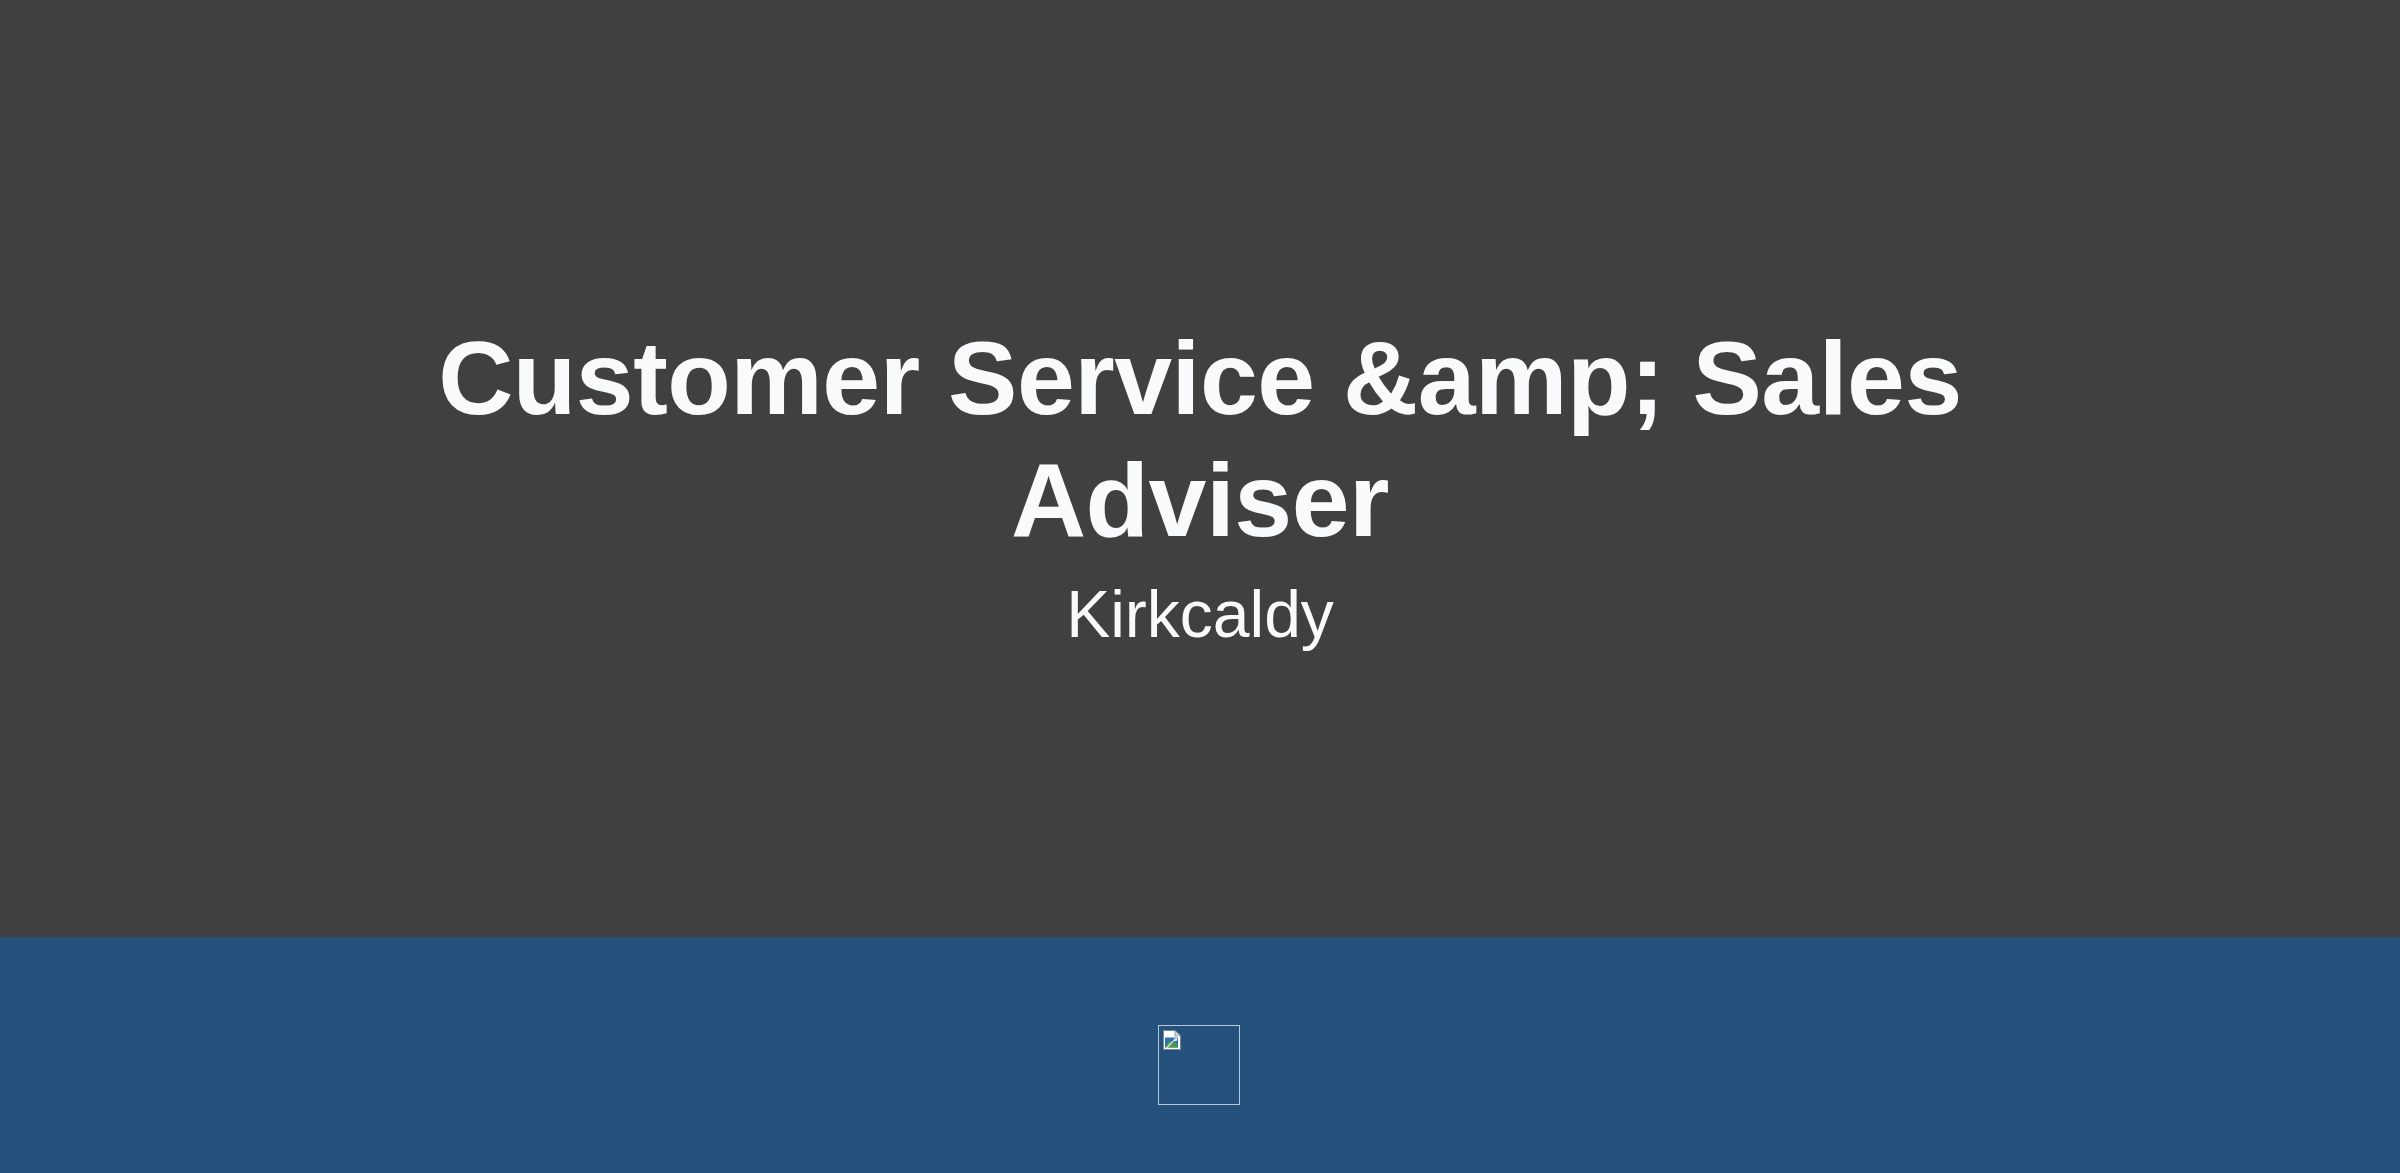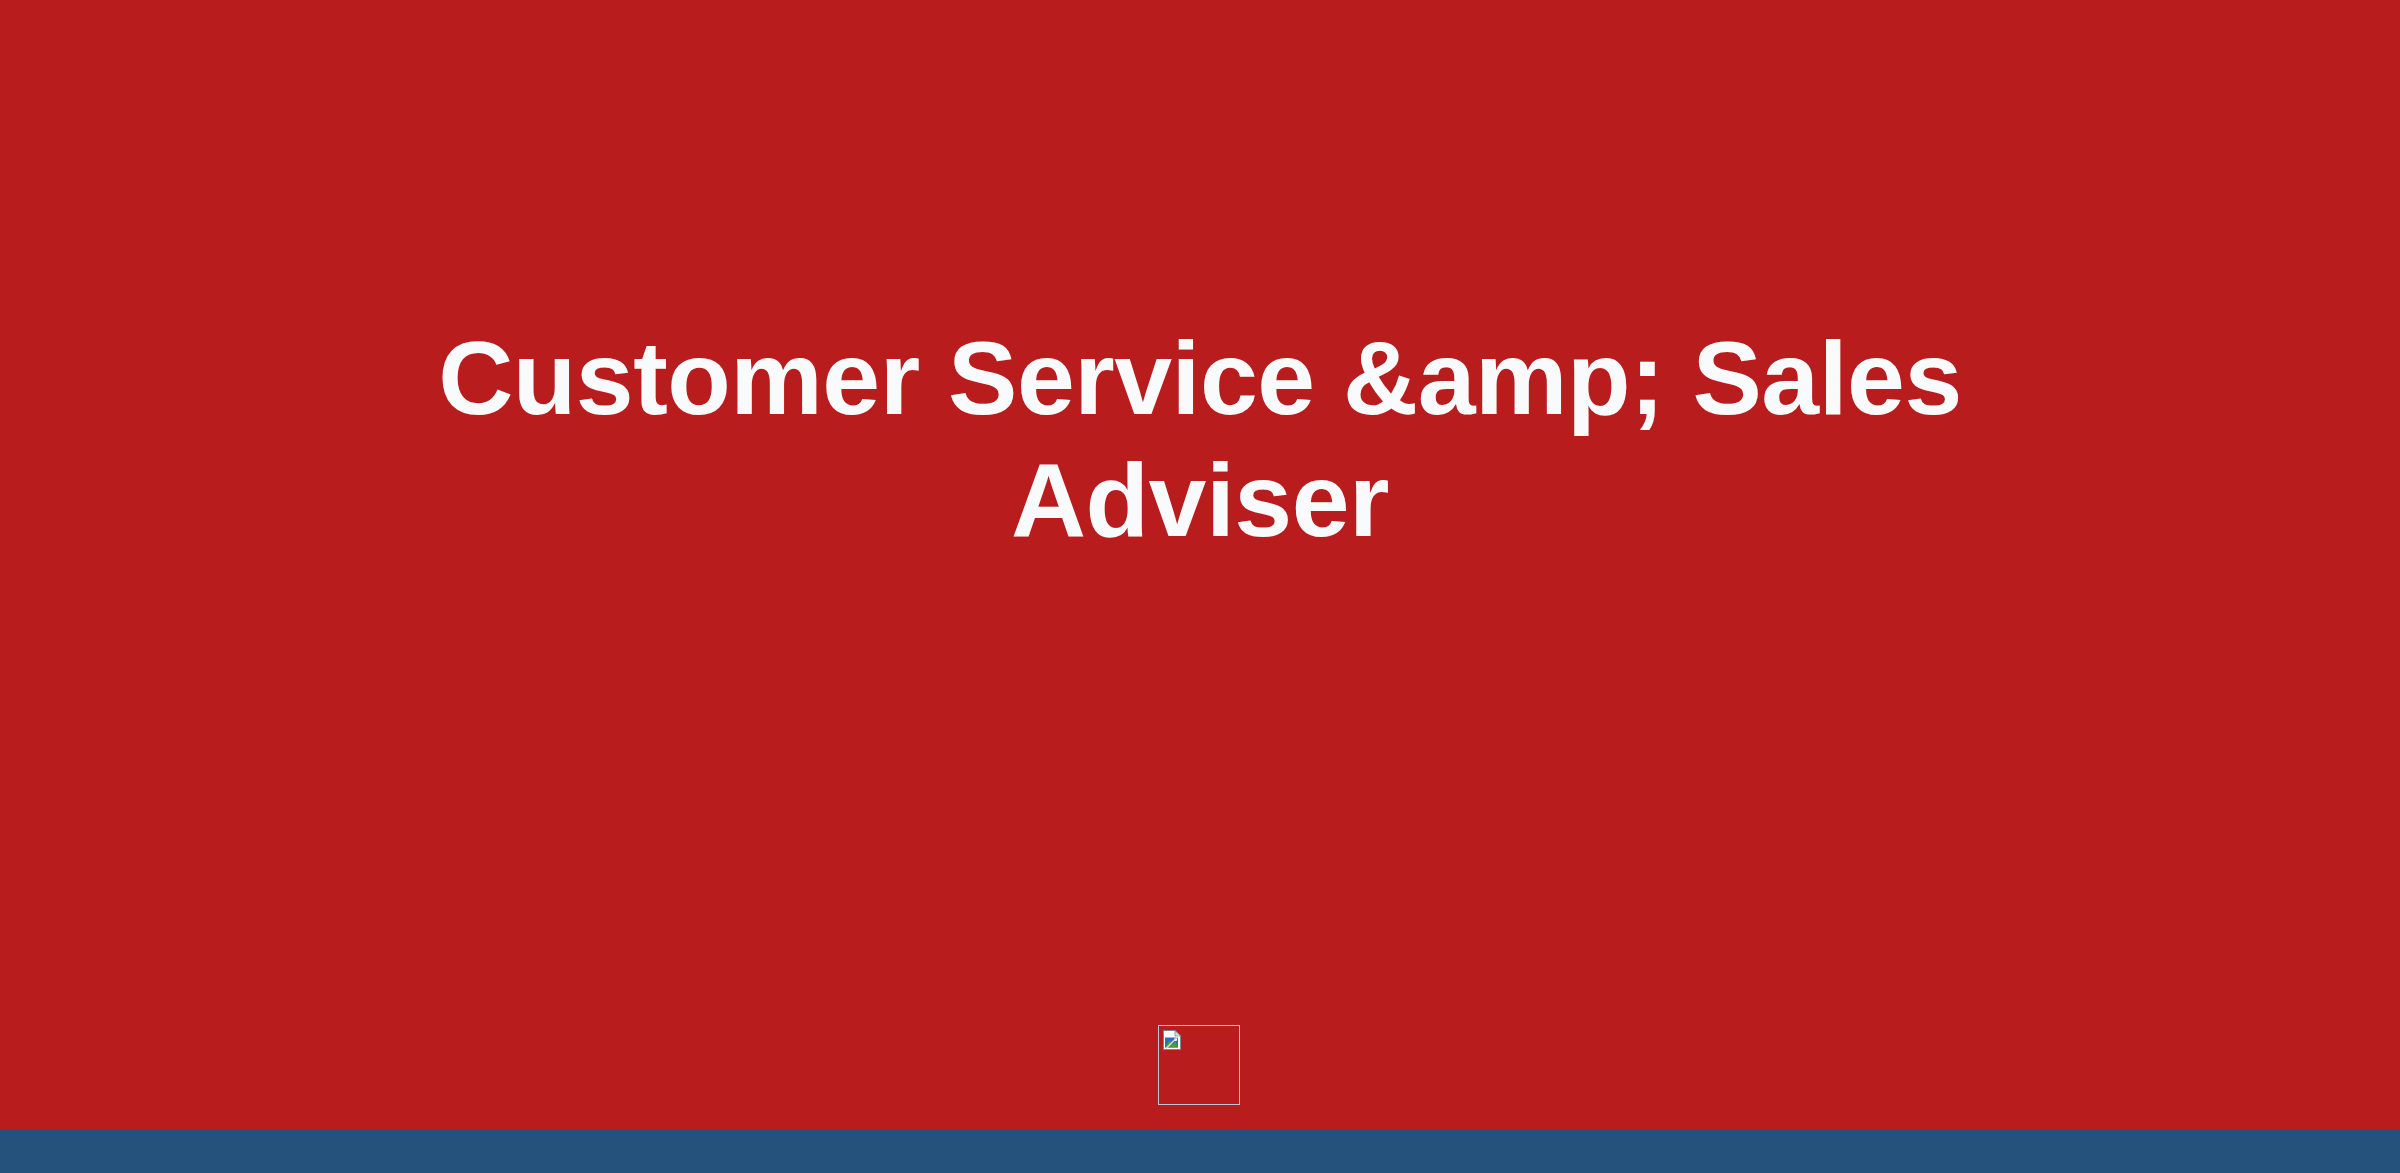--- a/index.html
+++ b/index.html
@@ -12,22 +12,22 @@
     width: 2400px;
     height: 1173px;
     background: #24527c;
     font-family: "Liberation Sans", "DejaVu Sans", sans-serif;
     overflow: hidden;
   }
 
   .page {
     position: relative;
     width: 2400px;
-    height: 1129px;
-    background: #b91c1c;
+    height: 937px;
+    background: #404040;
     box-sizing: border-box;
     padding-left: 28px;
   }
 
   
   .hero {
     position: absolute;
     left: 0;
     top: 0;
     width: 2400px;
@@ -89,20 +89,21 @@
     font-family: "Liberation Sans", "DejaVu Sans", sans-serif;
   }
 </style>
 </head>
 <body>
 
 <div class="page">
 
   <div class="hero">
     <h1 class="hero-title">Customer Service &amp;amp; Sales Adviser</h1>
+    <h2 class="hero-subtitle">Kirkcaldy</h2>
   </div>
 
   <div class="logo-slot">
     <svg class="broken-image-icon" viewBox="0 0 22 22">
 
       <path d="M1.5 1.5 H13 L18.5 7 V20.5 H1.5 Z" fill="#ffffff" stroke="#7a8794" stroke-width="1"></path>
 
       <path d="M13 1.5 L18.5 7 H13 Z" fill="#d7dde4" stroke="#7a8794" stroke-width="0.8"></path>
 
       <rect x="3" y="8.5" width="13" height="10" fill="#2f6fb5"></rect>

